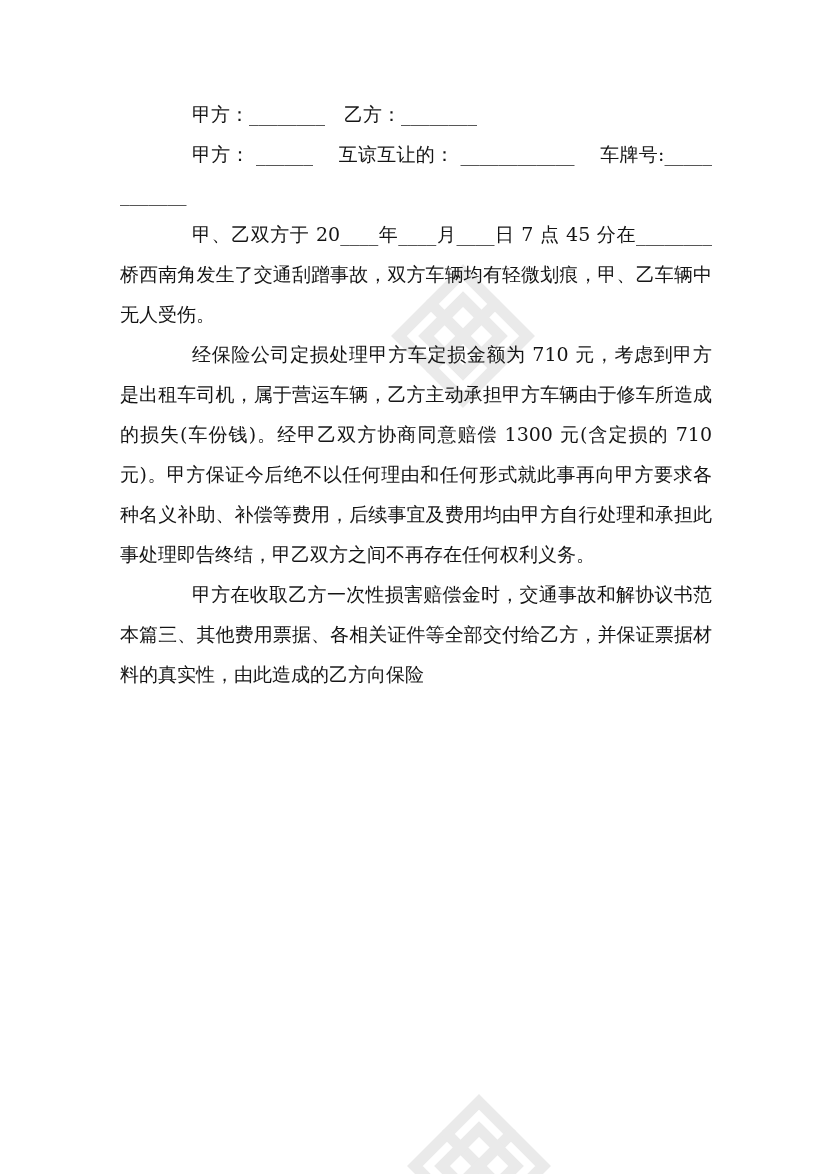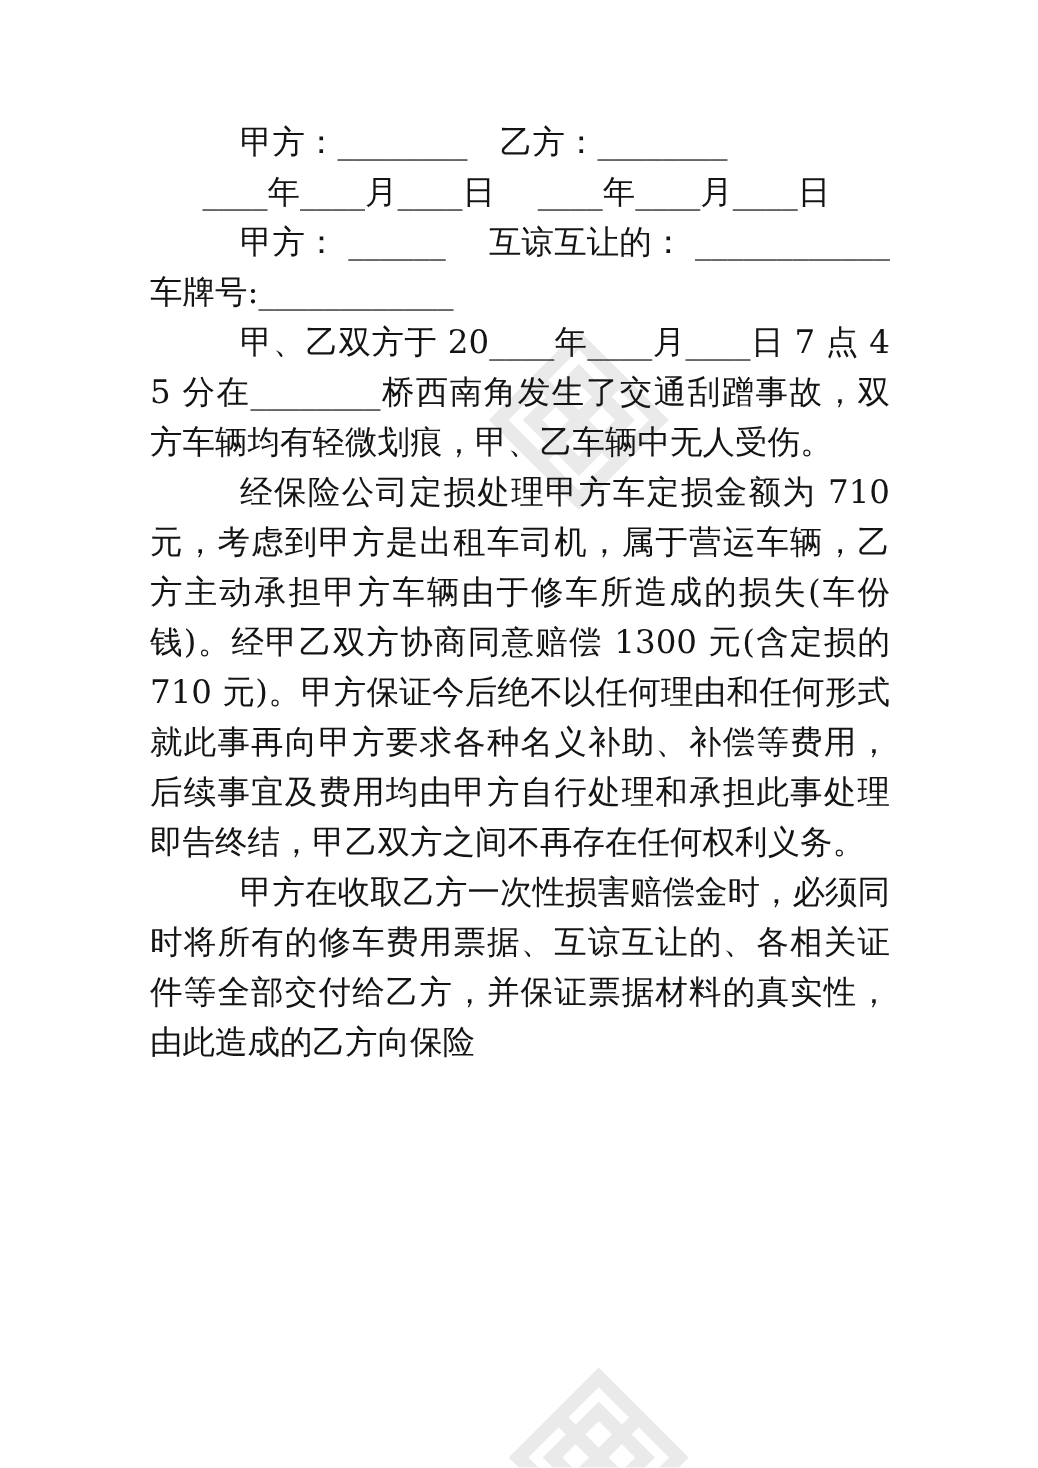--- a/index.html
+++ b/index.html
@@ -11,21 +11,21 @@
     background: #ffffff;
     position: relative;
     overflow: hidden;
     font-family: "DejaVu Serif", "Liberation Serif", serif;
   }
   .page {
     position: absolute;
     inset: 0;
     padding: 94px 118px 0 120px;
     color: #141414;
-    font-size: 26px;
+    font-size: 19px;
     line-height: 40px;
     text-align: justify;
     word-break: break-all;
     z-index: 2;
   }
   .page p {
     text-indent: 72px;
   }
   .page p.p-dates {
     text-indent: 42px;
@@ -74,18 +74,17 @@
       <path d="M60 8 L112 60 L60 112 L8 60 Z"></path>
       <path d="M34 34 L86 86"></path>
       <path d="M86 34 L34 86"></path>
       <path d="M60 30 L90 60 L60 90 L30 60 Z"></path>
     </g>
   </svg>
 </div>
 
 <div class="page">
   <p>甲方：________　乙方：________</p>
-  <p class="p-dates">____年____月____日　 ____年____月____日</p>
   <p>甲方： ______　 互谅互让的： ____________　 车牌号:____________</p>
   <p>甲、乙双方于 20____年____月____日 7 点 45 分在________桥西南角发生了交通刮蹭事故，双方车辆均有轻微划痕，甲、乙车辆中无人受伤。</p>
   <p>经保险公司定损处理甲方车定损金额为 710 元，考虑到甲方是出租车司机，属于营运车辆，乙方主动承担甲方车辆由于修车所造成的损失(车份钱)。经甲乙双方协商同意赔偿 1300 元(含定损的 710 元)。甲方保证今后绝不以任何理由和任何形式就此事再向甲方要求各种名义补助、补偿等费用，后续事宜及费用均由甲方自行处理和承担此事处理即告终结，甲乙双方之间不再存在任何权利义务。</p>
-  <p>甲方在收取乙方一次性损害赔偿金时，必须同时将所有的修车费用票据、互谅互让的、各相关证件等全部交付给乙方，并保证票据材料的真实性，由此造成的乙方向保险</p>
+  <p>甲方在收取乙方一次性损害赔偿金时，交通事故和解协议书范本篇三、其他费用票据、各相关证件等全部交付给乙方，并保证票据材料的真实性，由此造成的乙方向保险</p>
 </div>
 
 </body></html>

